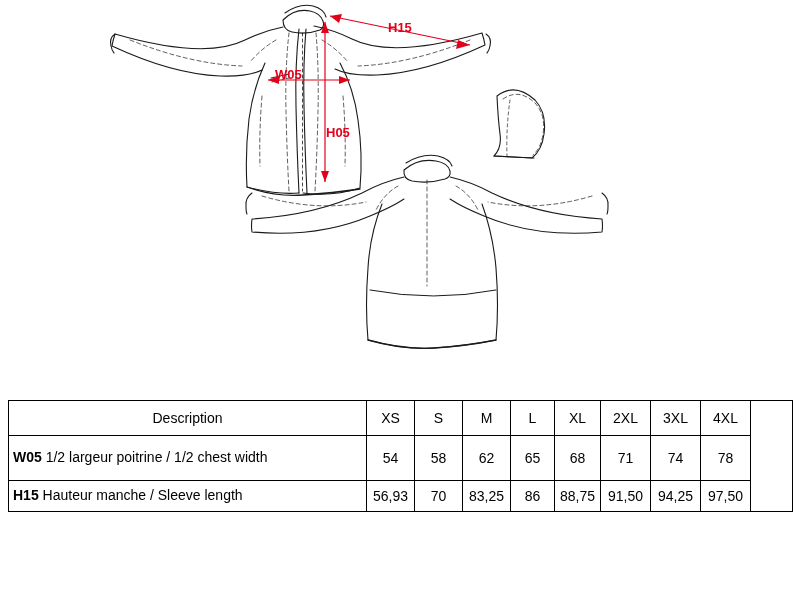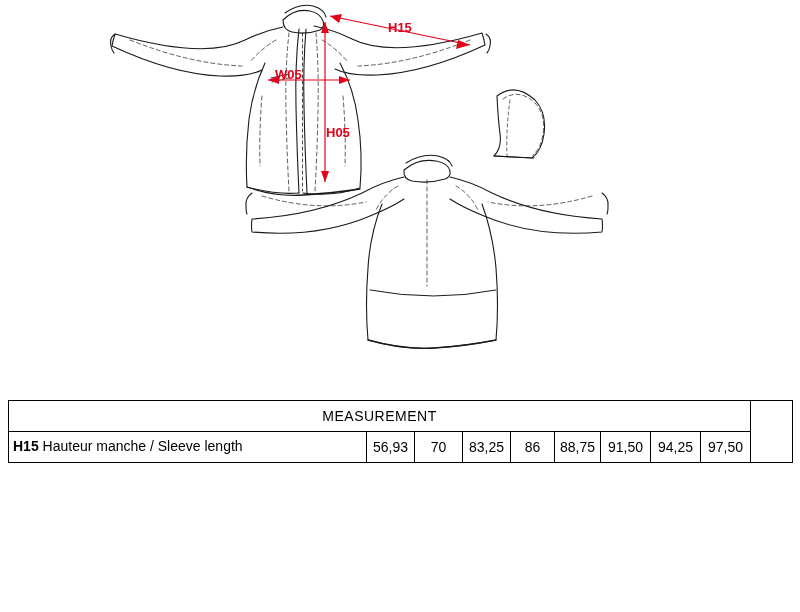--- a/index.html
+++ b/index.html
@@ -216,25 +216,48 @@
         <col style="width:48px">
         <col style="width:44px">
         <col style="width:46px">
         <col style="width:50px">
         <col style="width:50px">
         <col style="width:50px">
         <col style="width:42px">
       </colgroup>
       <tbody>
         <tr>
-          <td class="title-cell" colspan="9">MEASUREMENT</td>
+          <td class="desc-head">Description</td>
+          <td class="size-head">XS</td>
+          <td class="size-head">S</td>
+          <td class="size-head">M</td>
+          <td class="size-head">L</td>
+          <td class="size-head">XL</td>
+          <td class="size-head">2XL</td>
+          <td class="size-head">3XL</td>
+          <td class="size-head">4XL</td>
           <td class="blank-col"></td>
         </tr>
 
 
+        <tr>
+          <td class="desc-cell">
+            <b>W05</b>
+            <span>1/2 largeur poitrine / 1/2 chest width</span>
+          </td>
+          <td class="val-cell">54</td>
+          <td class="val-cell">58</td>
+          <td class="val-cell">62</td>
+          <td class="val-cell">65</td>
+          <td class="val-cell">68</td>
+          <td class="val-cell">71</td>
+          <td class="val-cell">74</td>
+          <td class="val-cell">78</td>
+          <td class="blank-col"></td>
+        </tr>
 
         <tr>
           <td class="desc-cell" style="height:26px">
             <b>H15</b>
             <span>Hauteur manche / Sleeve length</span>
           </td>
           <td class="val-cell">56,93</td>
           <td class="val-cell">70</td>
           <td class="val-cell">83,25</td>
           <td class="val-cell">86</td>

